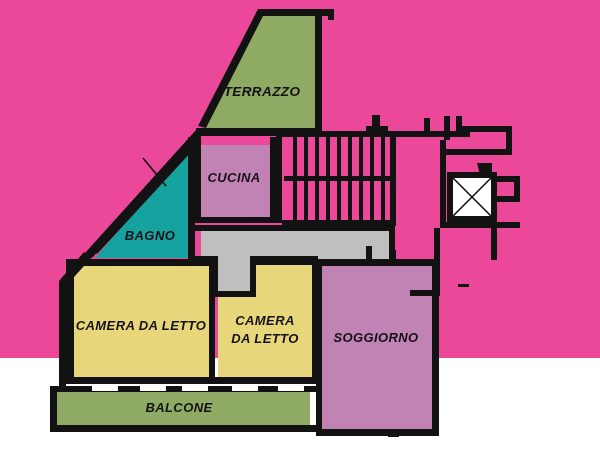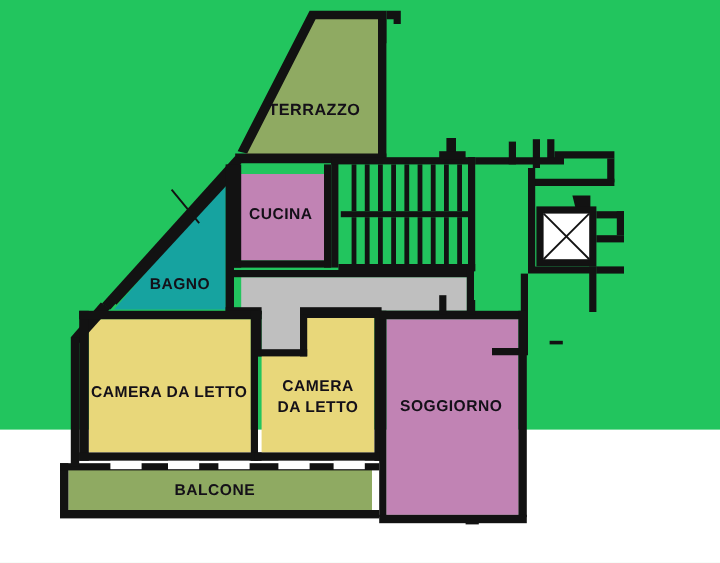--- a/index.html
+++ b/index.html
@@ -10,21 +10,22 @@
   body {
     width: 600px;
     height: 469px;
     font-family: "Liberation Sans", sans-serif;
     overflow: hidden;
   }
   #plan-root {
     position: relative;
     width: 600px;
     height: 358px;
-    background: #22c55e;
+    background: #ec4899;
+    font-style: italic;
   }
   svg.floorplan {
     display: block;
     width: 600px;
     height: 469px;
   }
   .room-label {
     font-family: "Liberation Sans", sans-serif;
     font-weight: bold;
     fill: #141018;

